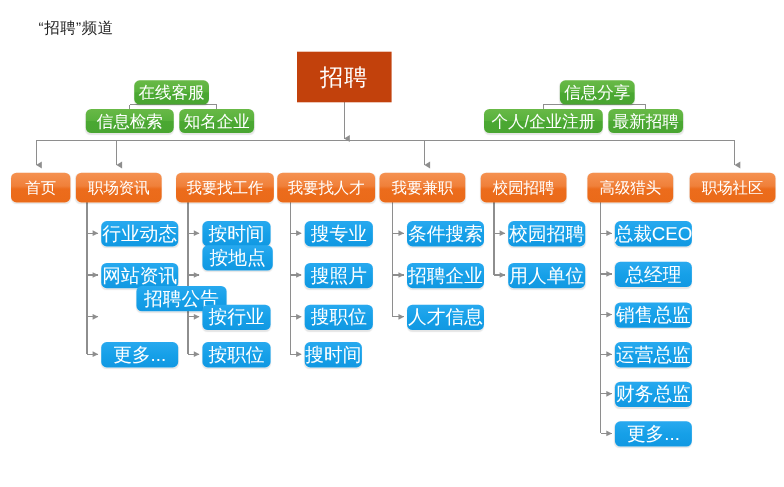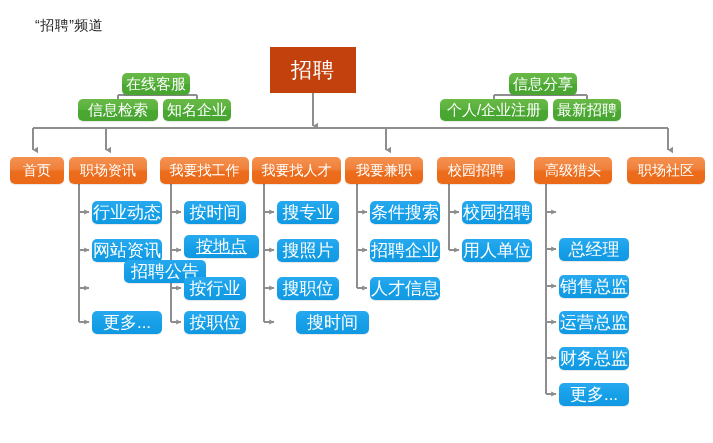--- a/index.html
+++ b/index.html
@@ -200,35 +200,36 @@
   <div class="pill-orange" style="left:437px; width:78px;">校园招聘</div>
   <div class="pill-orange" style="left:534px; width:78px;">高级猎头</div>
   <div class="pill-orange" style="left:627px; width:78px;">职场社区</div>
 
   <div class="pill-blue" style="left:92px; top:201px; width:70px;">行业动态</div>
   <div class="pill-blue" style="left:92px; top:239px; width:70px;">网站资讯</div>
   <div class="pill-blue" style="left:92px; top:260px; width:82px;margin-left:32px;">招聘公告</div>
   <div class="pill-blue" style="left:92px; top:311px; width:70px;">更多...</div>
 
   <div class="pill-blue" style="left:184px; top:201px; width:62px;">按时间</div>
-  <div class="pill-blue" style="left:184px; top:235px; width:75px;text-decoration:underline;">按地点</div>
+  <div class="pill-blue" style="left:184px; top:223px; width:64px;">按地点</div>
   <div class="pill-blue" style="left:184px; top:277px; width:62px;">按行业</div>
   <div class="pill-blue" style="left:184px; top:311px; width:62px;">按职位</div>
 
   <div class="pill-blue" style="left:277px; top:201px; width:62px;">搜专业</div>
   <div class="pill-blue" style="left:277px; top:239px; width:62px;">搜照片</div>
   <div class="pill-blue" style="left:277px; top:277px; width:62px;">搜职位</div>
-  <div class="pill-blue" style="left:277px; top:311px; width:73px;margin-left:19px;">搜时间</div>
+  <div class="pill-blue" style="left:277px; top:311px; width:52px;">搜时间</div>
 
   <div class="pill-blue" style="left:370px; top:201px; width:70px;">条件搜索</div>
   <div class="pill-blue" style="left:370px; top:239px; width:70px;">招聘企业</div>
   <div class="pill-blue" style="left:370px; top:277px; width:70px;">人才信息</div>
 
   <div class="pill-blue" style="left:462px; top:201px; width:70px;">校园招聘</div>
   <div class="pill-blue" style="left:462px; top:239px; width:70px;">用人单位</div>
 
+  <div class="pill-blue" style="left:559px; top:201px; width:70px;">总裁CEO</div>
   <div class="pill-blue" style="left:559px; top:238px; width:70px;">总经理</div>
   <div class="pill-blue" style="left:559px; top:275px; width:70px;">销售总监</div>
   <div class="pill-blue" style="left:559px; top:311px; width:70px;">运营总监</div>
   <div class="pill-blue" style="left:559px; top:347px; width:70px;">财务总监</div>
   <div class="pill-blue" style="left:559px; top:383px; width:70px;">更多...</div>
 
 </div>
 
 </body></html>

